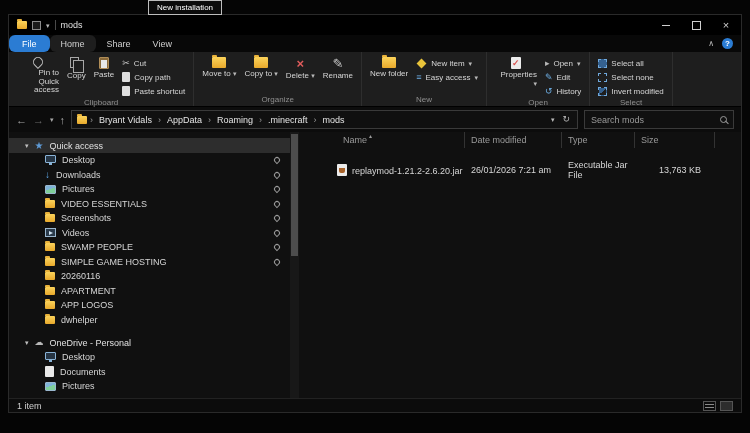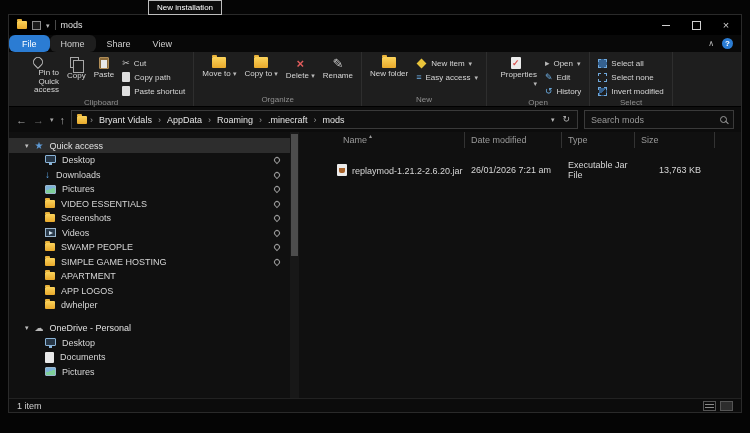--- a/index.html
+++ b/index.html
@@ -358,20 +358,24 @@
           <span>SWAMP PEOPLE</span>
           <span class="i-pin"></span>
         </div>
         <div class="side-item">
           <span class="ic i-folder sm"></span>
           <span>SIMPLE GAME HOSTING</span>
           <span class="i-pin"></span>
         </div>
         <div class="side-item">
           <span class="ic i-folder sm"></span>
+          <span>20260116</span>
+        </div>
+        <div class="side-item">
+          <span class="ic i-folder sm"></span>
           <span>APARTMENT</span>
         </div>
         <div class="side-item">
           <span class="ic i-folder sm"></span>
           <span>APP LOGOS</span>
         </div>
         <div class="side-item">
           <span class="ic i-folder sm"></span>
           <span>dwhelper</span>
         </div>

